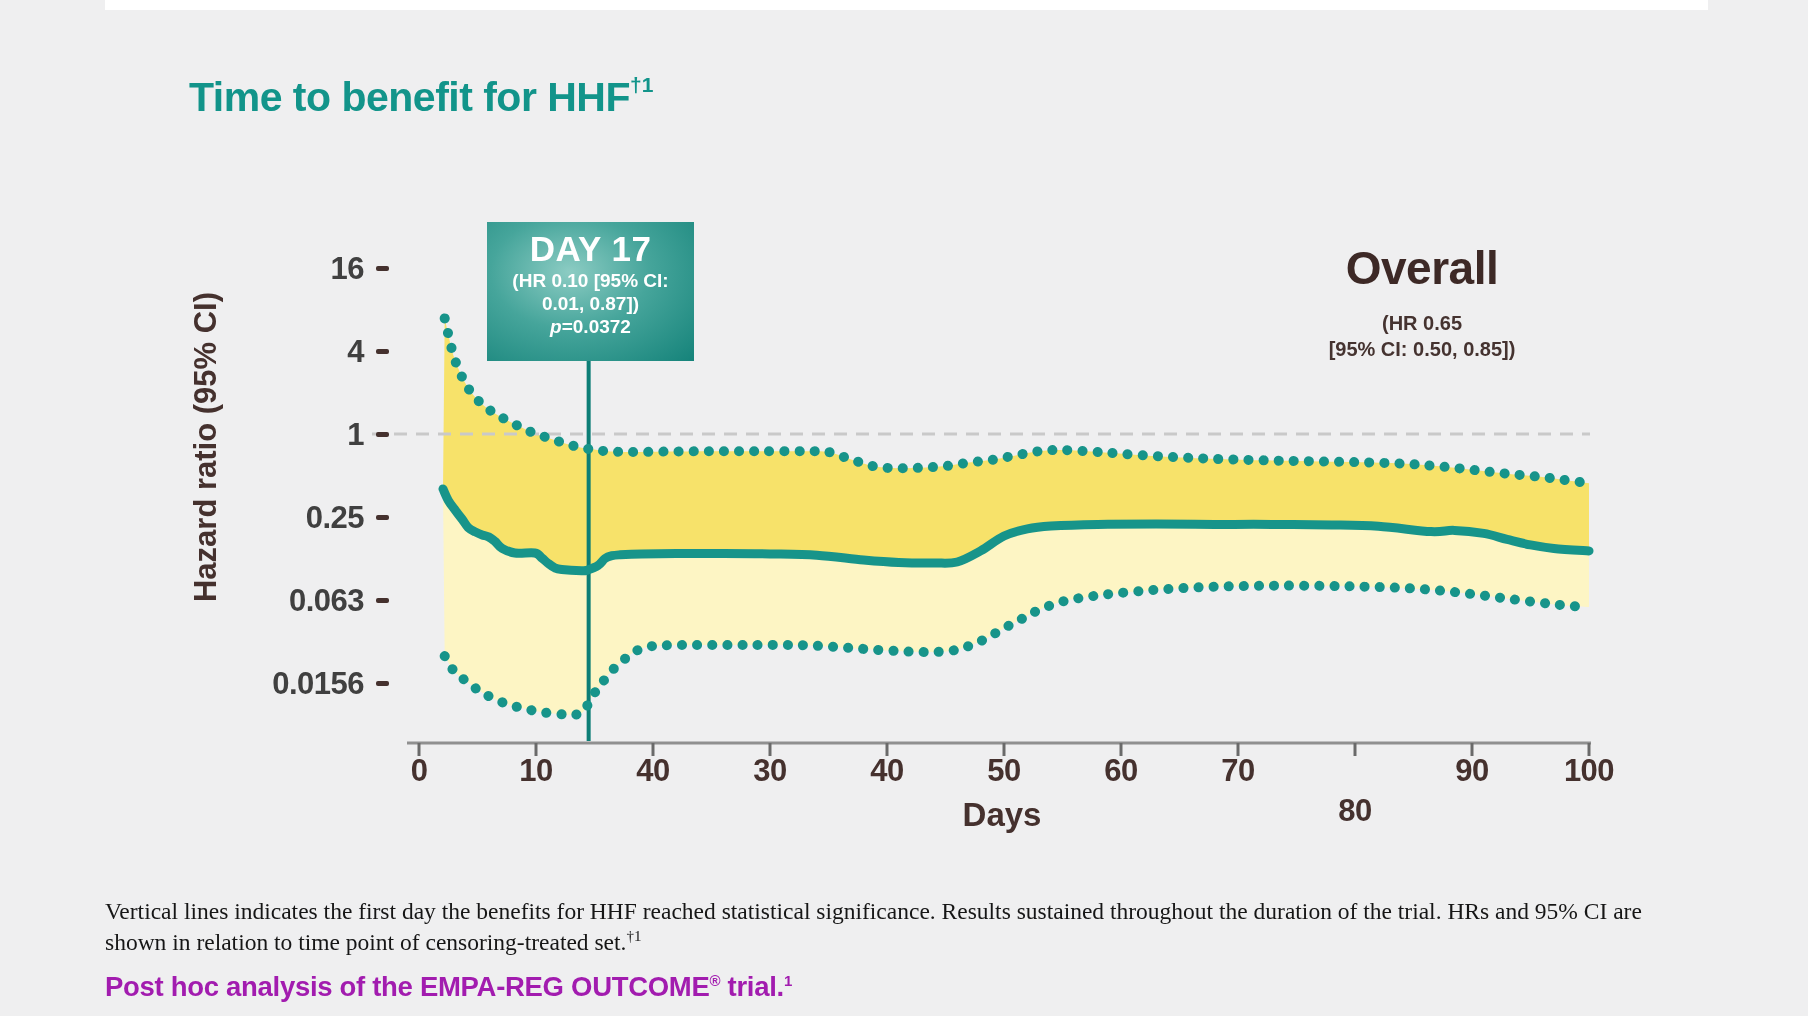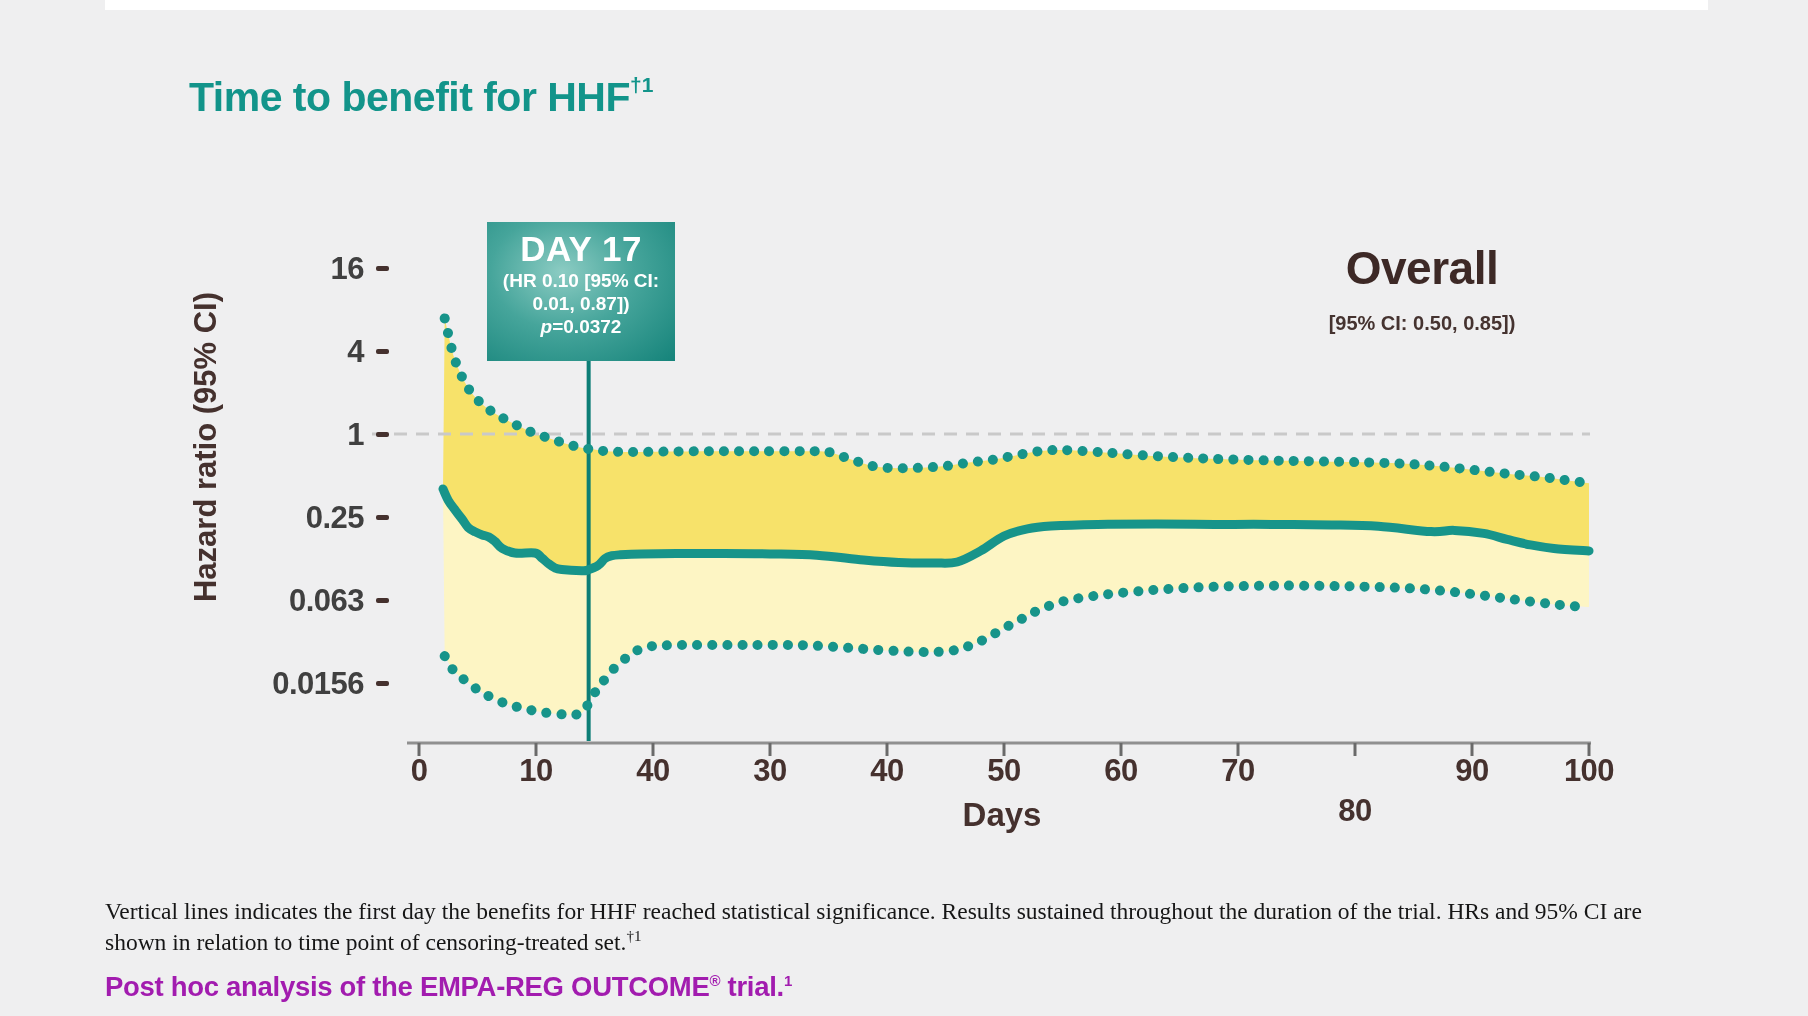--- a/index.html
+++ b/index.html
@@ -4,21 +4,21 @@
 <style>
   html,body{margin:0;padding:0;background:#efeff0;}
   .stage{position:relative;width:1808px;height:1016px;overflow:hidden;background:#efeff0;
          font-family:"Liberation Sans",sans-serif;}
   .topbar{position:absolute;left:105px;top:0;width:1603px;height:10px;background:#ffffff;}
   .title{position:absolute;left:189px;top:74px;font-size:41px;font-weight:bold;color:#12948a;letter-spacing:-0.5px;}
   .title sup{font-size:21px;position:relative;top:-4px;letter-spacing:0;}
   .yaxis-label{position:absolute;left:206px;top:447px;transform:translate(-50%,-50%) rotate(-90deg);
     white-space:nowrap;font-size:31px;font-weight:bold;color:#45312e;}
   #plot{position:absolute;left:0;top:0;}
-  .callout{position:absolute;left:487px;top:222px;width:188px;height:139px;text-align:center;color:#ffffff;
+  .callout{position:absolute;left:487px;top:222px;width:207px;height:139px;text-align:center;color:#ffffff;
     background:radial-gradient(ellipse at 40% 36%, #8cccc3 0%, #46a59b 45%, #15837a 100%);}
   .callout .head{font-size:35px;font-weight:bold;margin-top:7px;letter-spacing:0.5px;}
   .callout .ln{font-size:19px;font-weight:bold;line-height:1.22;}
   .overall{position:absolute;left:1276px;top:241px;width:292px;text-align:center;color:#453330;}
   .overall .head{font-size:46px;font-weight:bold;color:#3d2926;letter-spacing:-0.5px;margin-bottom:15px;}
   .overall .ln{font-size:20px;font-weight:bold;line-height:1.3;}
   .pit{font-style:italic;font-weight:bold;}
   .ytick{position:absolute;left:124px;width:240px;height:34px;font-size:31px;font-weight:bold;color:#404040;}
   .ytick .num{position:absolute;right:0;top:0;width:226px;text-align:right;letter-spacing:-0.5px;}
   .ytick .dash{position:absolute;left:252px;top:15px;width:13px;height:5px;border-radius:2px;background:#45312e;}
@@ -104,20 +104,21 @@
 
   <div class="callout">
     <div class="head">DAY 17</div>
     <div class="ln">(HR 0.10 [95% CI:</div>
     <div class="ln">0.01, 0.87])</div>
     <div class="ln"><span class="pit">p</span><span>=0.0372</span></div>
   </div>
 
   <div class="overall">
     <div class="head">Overall</div>
+    <div class="ln">(HR 0.65</div>
     <div class="ln">[95% CI: 0.50, 0.85])</div>
   </div>
 
   <div class="days-label">Days</div>
 
   <div class="footnote"><span>Vertical lines indicates the first day the benefits for HHF reached statistical significance. Results sustained throughout the duration of the trial. HRs and 95% CI are shown in relation to time point of censoring-treated set.</span><sup>†1</sup></div>
 
   <div class="posthoc"><span>Post hoc analysis of the EMPA-REG OUTCOME</span><sup>®</sup><span> trial.</span><sup>1</sup></div>
 </div>
 

